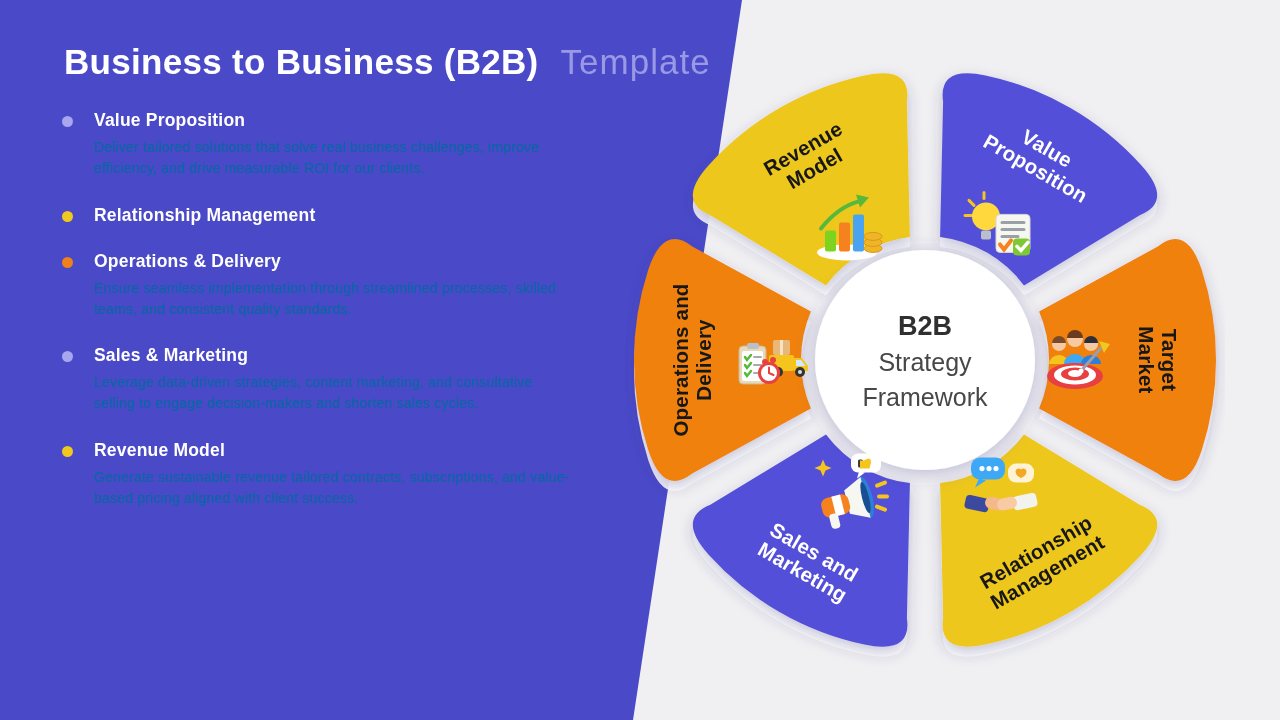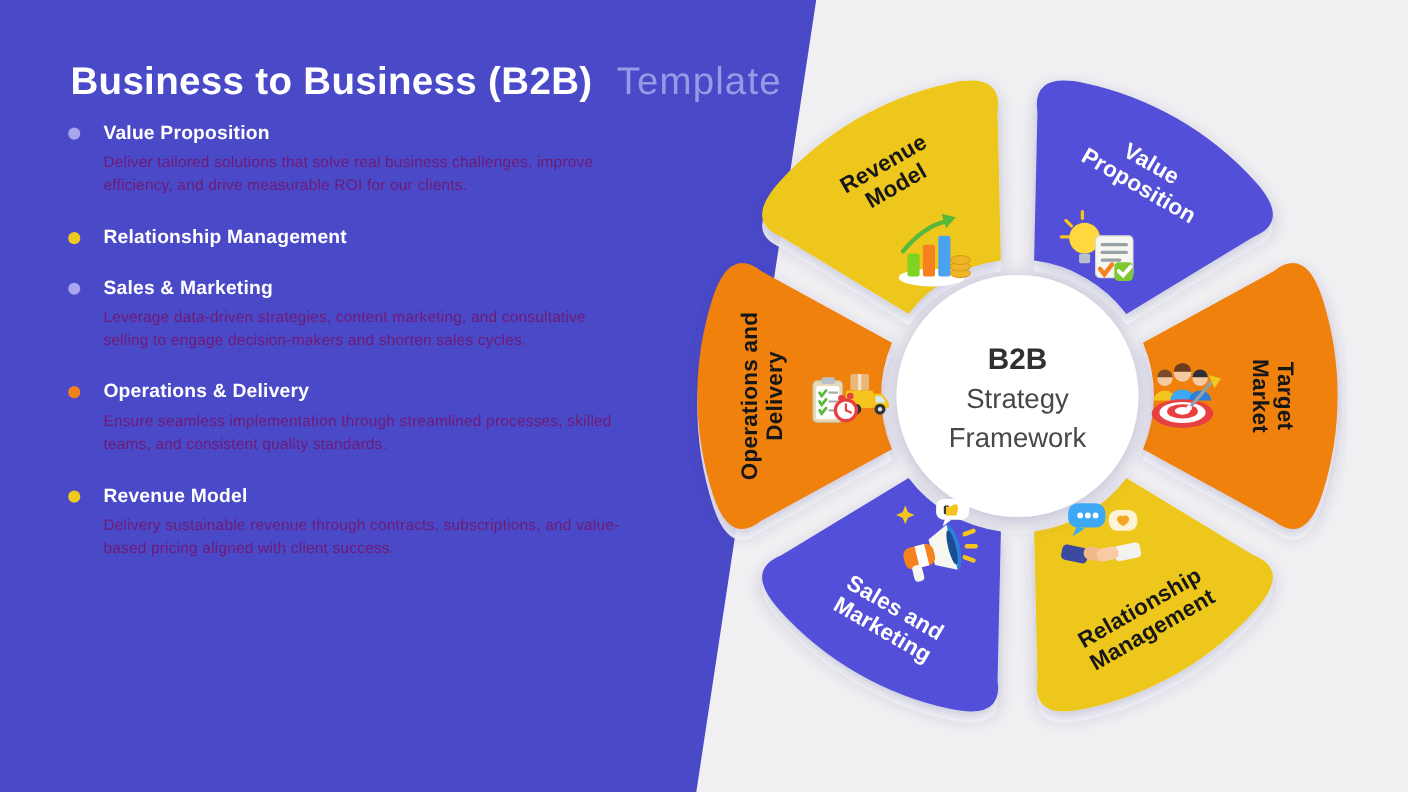--- a/index.html
+++ b/index.html
@@ -7,31 +7,31 @@
     position:relative;width:1280px;height:720px;overflow:hidden;
     background:#f0eff1;font-family:"Liberation Sans",sans-serif;
   }
   
   #panel{
     position:absolute;inset:0;background:#4a49c8;
     clip-path:polygon(0 0,742px 0,633px 720px,0 720px);
   }
   
   #title{
-    position:absolute;left:64px;top:54px;margin:0;
+    position:absolute;left:64px;top:42px;margin:0;
     font-size:35px;font-weight:800;color:#ffffff;letter-spacing:.3px;white-space:nowrap;
   }
   #title .suffix{font-weight:400;color:#9a99e6;margin-left:12px;letter-spacing:1px;}
   
   #feature-list{position:absolute;left:62px;top:110px;width:512px;}
   .item{display:flex;margin-bottom:25px;}
   .dot{flex:0 0 11px;width:11px;height:11px;border-radius:50%;margin:6px 21px 0 0;}
   .item-text{flex:1;}
   .heading{font-size:17.5px;font-weight:700;color:#ffffff;letter-spacing:.2px;}
-  .body{font-size:14px;line-height:1.52;color:#701a75;margin-top:6px;max-width:500px;letter-spacing:.2px;}
+  .body{font-size:14px;line-height:1.52;color:#0369a1;margin-top:6px;max-width:500px;letter-spacing:.2px;}
   
   #flower{position:absolute;left:625px;top:50px;}
   .center-b2b{font-size:27px;font-weight:700;fill:#303030;text-anchor:middle;}
   .center-sub{font-size:25px;fill:#474747;text-anchor:middle;}
   .petal-label{font-size:20.5px;font-weight:700;text-anchor:middle;letter-spacing:.2px;}
 </style>
 </head>
 <body>
 
 <div id="slide">
@@ -53,40 +53,40 @@
 
 
     <div class="item">
       <span class="dot" style="background: rgb(240, 201, 31);"></span>
       <div class="item-text">
         <div class="heading">Relationship Management</div>
       </div>
     </div>
 
     <div class="item">
+      <span class="dot" style="background: rgb(240, 129, 26);"></span>
+      <div class="item-text">
+        <div class="heading">Operations &amp; Delivery</div>
+        <div class="body">Ensure seamless implementation through streamlined processes, skilled teams, and consistent quality standards.</div>
+      </div>
+    </div>
+
+    <div class="item">
       <span class="dot" style="background: rgb(168, 166, 239);"></span>
       <div class="item-text">
         <div class="heading">Sales &amp; Marketing</div>
         <div class="body">Leverage data-driven strategies, content marketing, and consultative selling to engage decision-makers and shorten sales cycles.</div>
       </div>
     </div>
 
     <div class="item">
-      <span class="dot" style="background: rgb(240, 129, 26);"></span>
-      <div class="item-text">
-        <div class="heading">Operations &amp; Delivery</div>
-        <div class="body">Ensure seamless implementation through streamlined processes, skilled teams, and consistent quality standards.</div>
-      </div>
-    </div>
-
-    <div class="item">
       <span class="dot" style="background: rgb(240, 201, 31);"></span>
       <div class="item-text">
         <div class="heading">Revenue Model</div>
-        <div class="body">Delivery sustainable revenue through contracts, subscriptions, and value-based pricing aligned with client success.</div>
+        <div class="body">Generate sustainable revenue tailored contracts, subscriptions, and value-based pricing aligned with client success.</div>
       </div>
     </div>
   </div>
 
   <svg id="flower" width="600" height="620" viewBox="0 0 600 620">
     <defs>
       <filter id="petalShadow" x="-25%" y="-25%" width="150%" height="150%">
         <feDropShadow dx="0" dy="6" stdDeviation="7" flood-color="#3a3a80" flood-opacity="0.28"></feDropShadow>
       </filter>
       <filter id="circleShadow" x="-30%" y="-30%" width="160%" height="160%">

